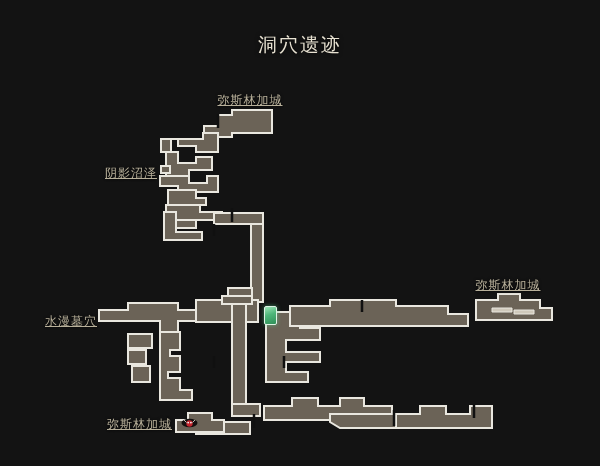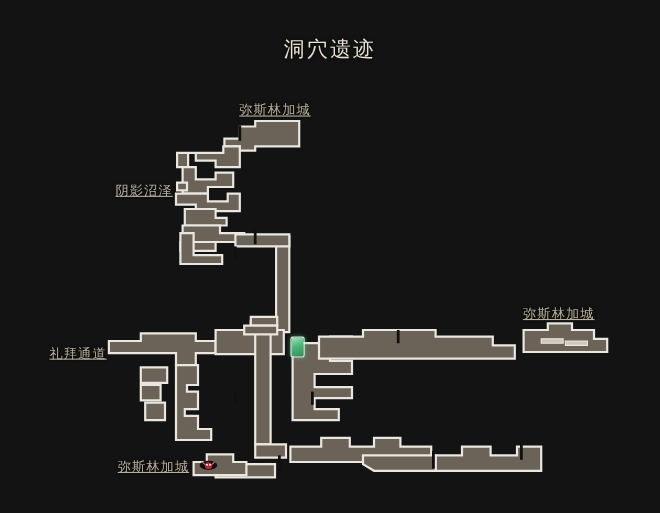--- a/index.html
+++ b/index.html
@@ -127,21 +127,21 @@
       <line x1="474" y1="404" x2="474" y2="418"></line>
       <line x1="214" y1="356" x2="214" y2="368"></line>
       <line x1="214" y1="224" x2="214" y2="236"></line>
     </g>
   </svg>
 
   <div class="zone-label center-aligned" style="left:250px; top:92px;">弥斯林加城</div>
 
   <div class="zone-label right-aligned" style="left:157px; top:165px;">阴影沼泽</div>
 
-  <div class="zone-label right-aligned" style="left:97px; top:313px;">礼拜通道</div>
+  <div class="zone-label right-aligned" style="left:97px; top:313px;">水漫墓穴</div>
 
   <div class="zone-label center-aligned" style="left:508px; top:277px;">弥斯林加城</div>
 
   <div class="zone-label right-aligned" style="left:172px; top:416px;">弥斯林加城</div>
 
   <div class="marker" id="bench-marker" style="left:264px; top:306px;"></div>
 
   <div class="marker" id="grub-marker" style="left:181px; top:414px;">
     <svg viewBox="0 0 17 11" width="17" height="11" aria-hidden="true">
       <ellipse cx="8.5" cy="5" rx="8" ry="4.2" fill="#14100f"></ellipse>

